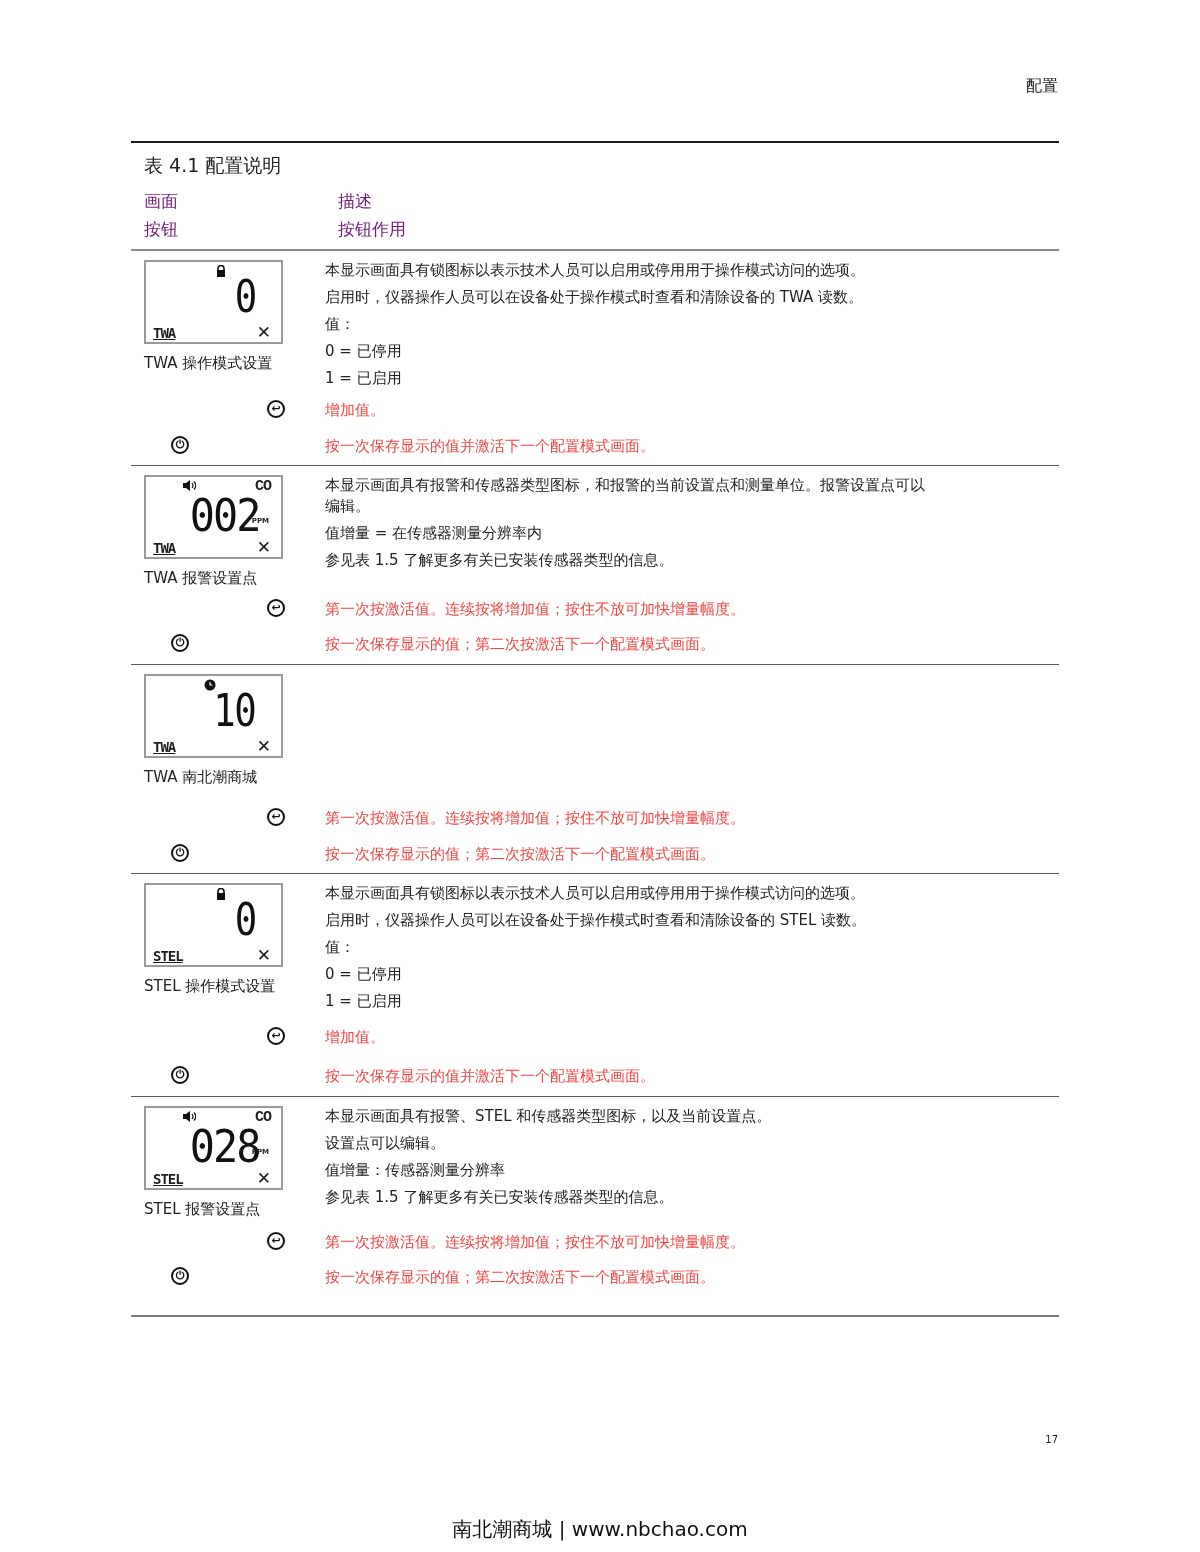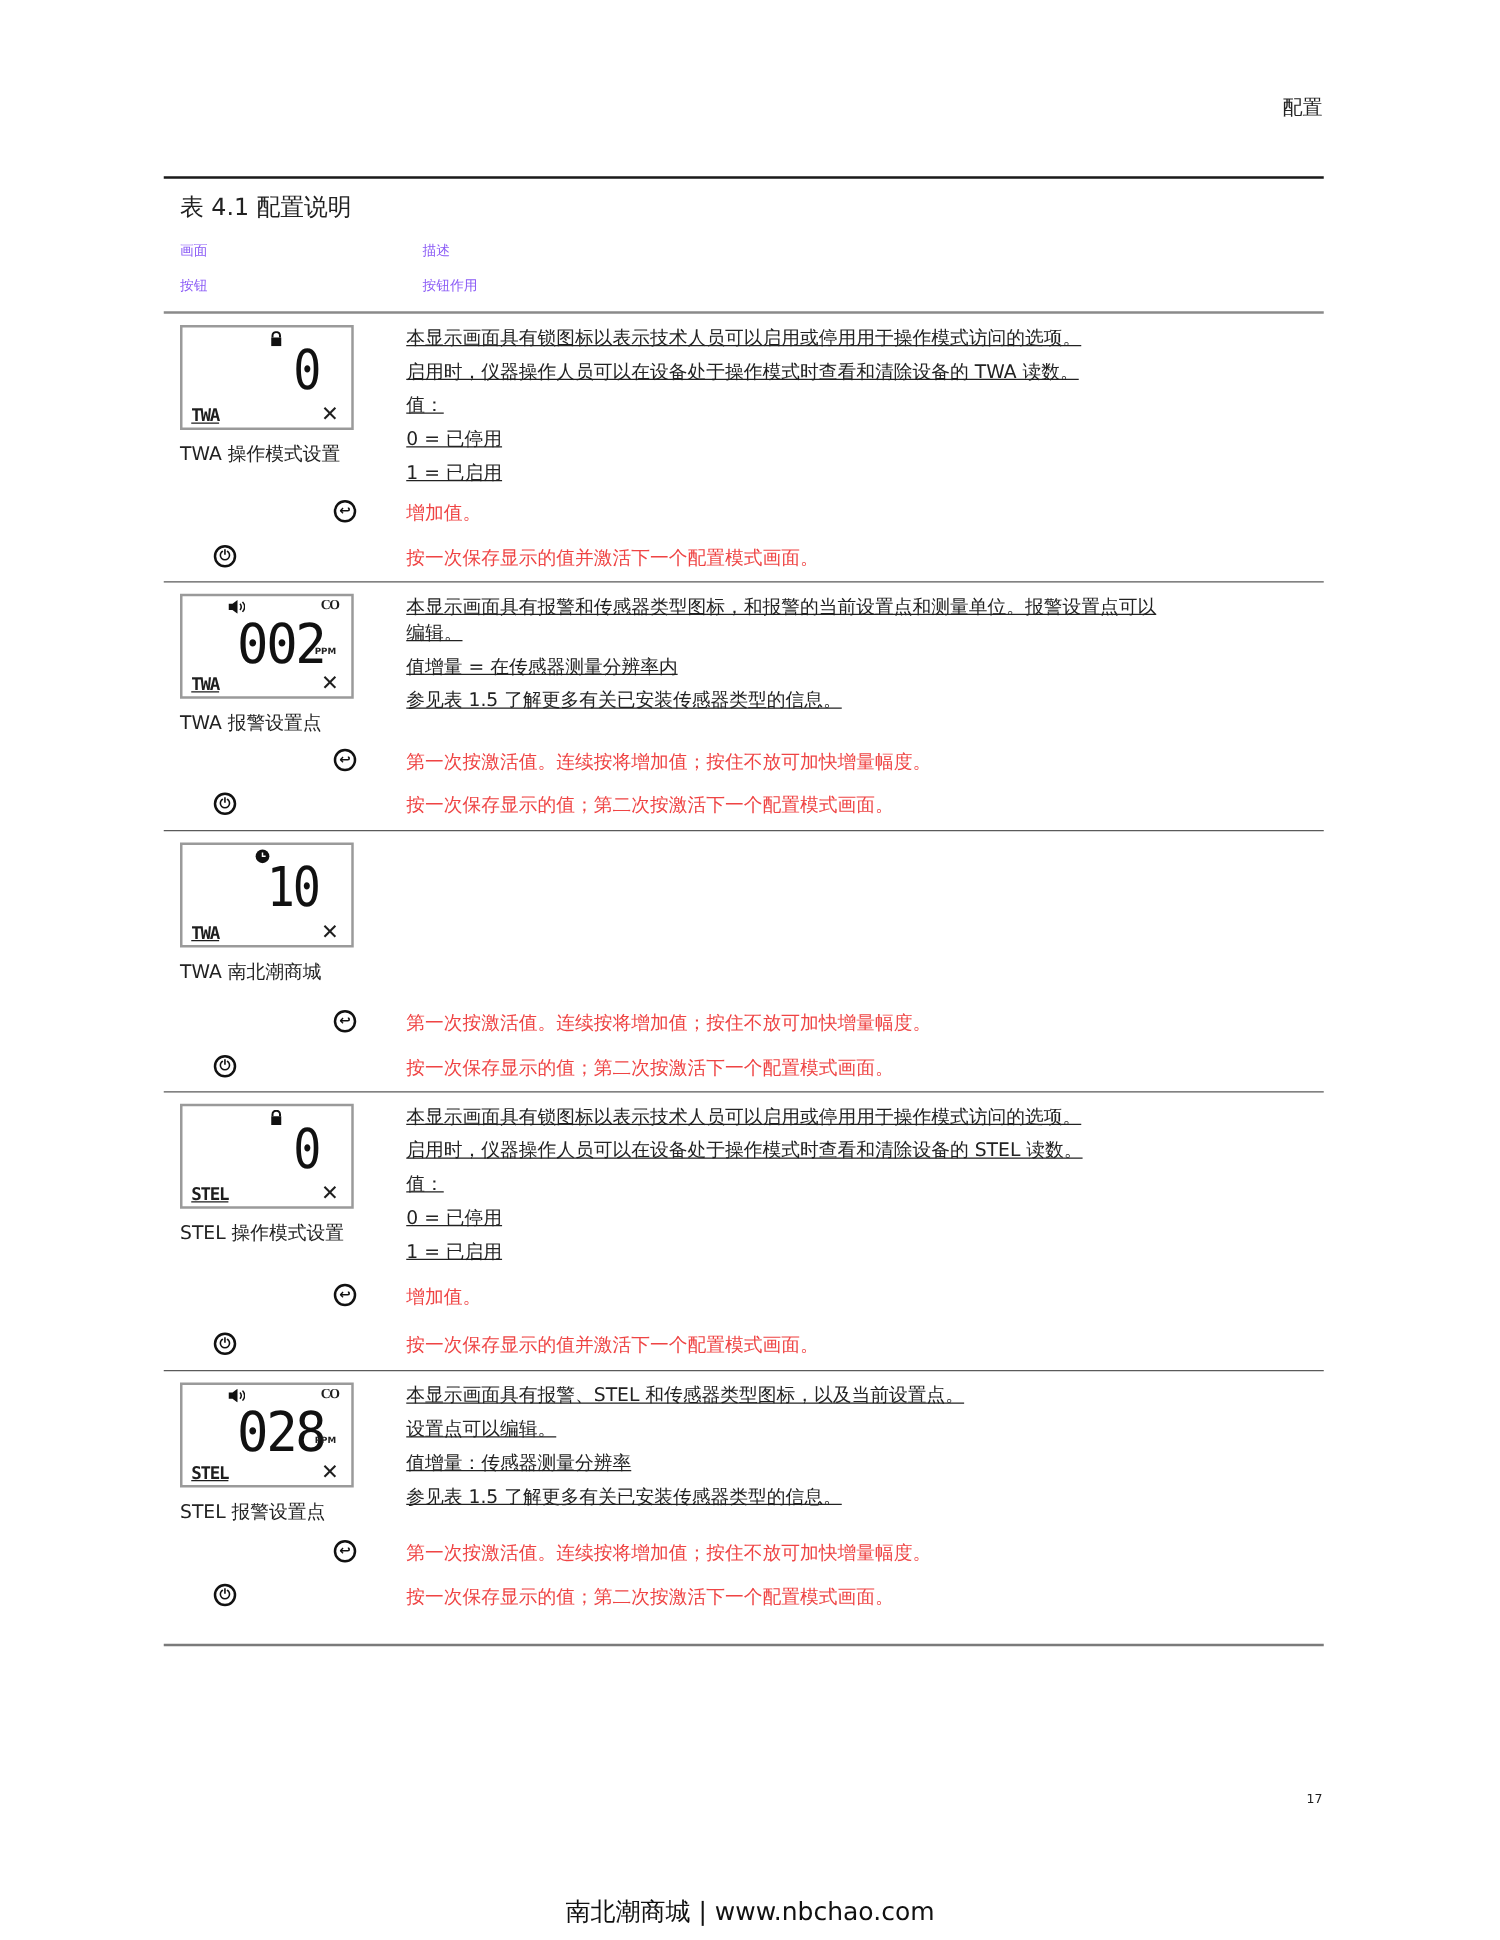--- a/index.html
+++ b/index.html
@@ -6,36 +6,36 @@
   body {
     width: 1200px; height: 1552px; position: relative; overflow: hidden;
     font-family: "DejaVu Sans", "Liberation Sans", sans-serif; color: #1e1e1e;
   }
   .running-header {
     position: absolute; top: 76px; right: 142px; font-size: 16px; color: #222;
   }
   .table-wrap { position: absolute; left: 131px; top: 141px; width: 928px; }
   .rule-top { height: 2px; background: #1a1a1a; }
   .caption { font-size: 19px; padding: 10px 0 0 13px; height: 34px; color: #222; }
-  .head-row { display: flex; font-size: 11px; color: #8b5cf6; }
+  .head-row { display: flex; font-size: 17px; color: #701a75; }
   .head-row .c1 { width: 194px; padding-left: 13px; }
   .head-row .c2 { flex: 1; }
   .head-row .line { height: 28px; line-height: 28px; }
   .head-sep { height: 2px; background: #8a8a8a; margin-top: 6px; }
   .row { position: relative; border-bottom: 1.5px solid #5a5a5a; }
   .row-top { display: flex; }
   .col-screen { width: 194px; padding-left: 13px; padding-top: 9px; box-sizing: border-box; }
-  .col-desc { flex: 1; padding-top: 6px; font-size: 15px; color: #222; text-decoration: underline; }
+  .col-desc { flex: 1; padding-top: 6px; font-size: 15px; color: #222; }
   .desc-line { line-height: 27px; }
   .lcd {
     width: 139px; height: 84px; border: 2px solid #9a9a9a; box-sizing: border-box;
     position: relative; background: #fff;
   }
   .lcd .top-icon { position: absolute; top: 3px; left: 70px; font-size: 13px; line-height: 14px; }
-  .lcd .gas { position: absolute; top: 1px; right: 10px; font-family: Liberation Serif, serif; font-size: 11px; font-weight: bold; letter-spacing: -1px; }
+  .lcd .gas { position: absolute; top: 1px; right: 10px; font-family: Liberation Mono, monospace; font-size: 15px; font-weight: bold; letter-spacing: -1px; }
   .lcd .big {
     position: absolute; right: 26px; top: 10px; font-family: "DejaVu Sans Mono", monospace;
     font-size: 44px; line-height: 50px; font-weight: normal; letter-spacing: -2px; color: #111;
     transform: scaleX(0.85); transform-origin: right center;
   }
   .lcd .big.wide { right: 22px; top: 14px; font-size: 44px; transform: scaleX(0.95); }
   .lcd .unit { position: absolute; right: 12px; top: 40px; font-size: 7px; font-weight: bold; }
   .lcd .mode { position: absolute; left: 7px; bottom: 1px; font-family: "DejaVu Sans Mono", monospace; font-weight: bold; font-size: 14px; letter-spacing: -1px; text-decoration: underline; }
   .lcd .tool { position: absolute; right: 10px; bottom: 0px; font-size: 17px; font-weight: bold; }
   .screen-label { font-size: 15px; margin-top: 10px; color: #222; }

